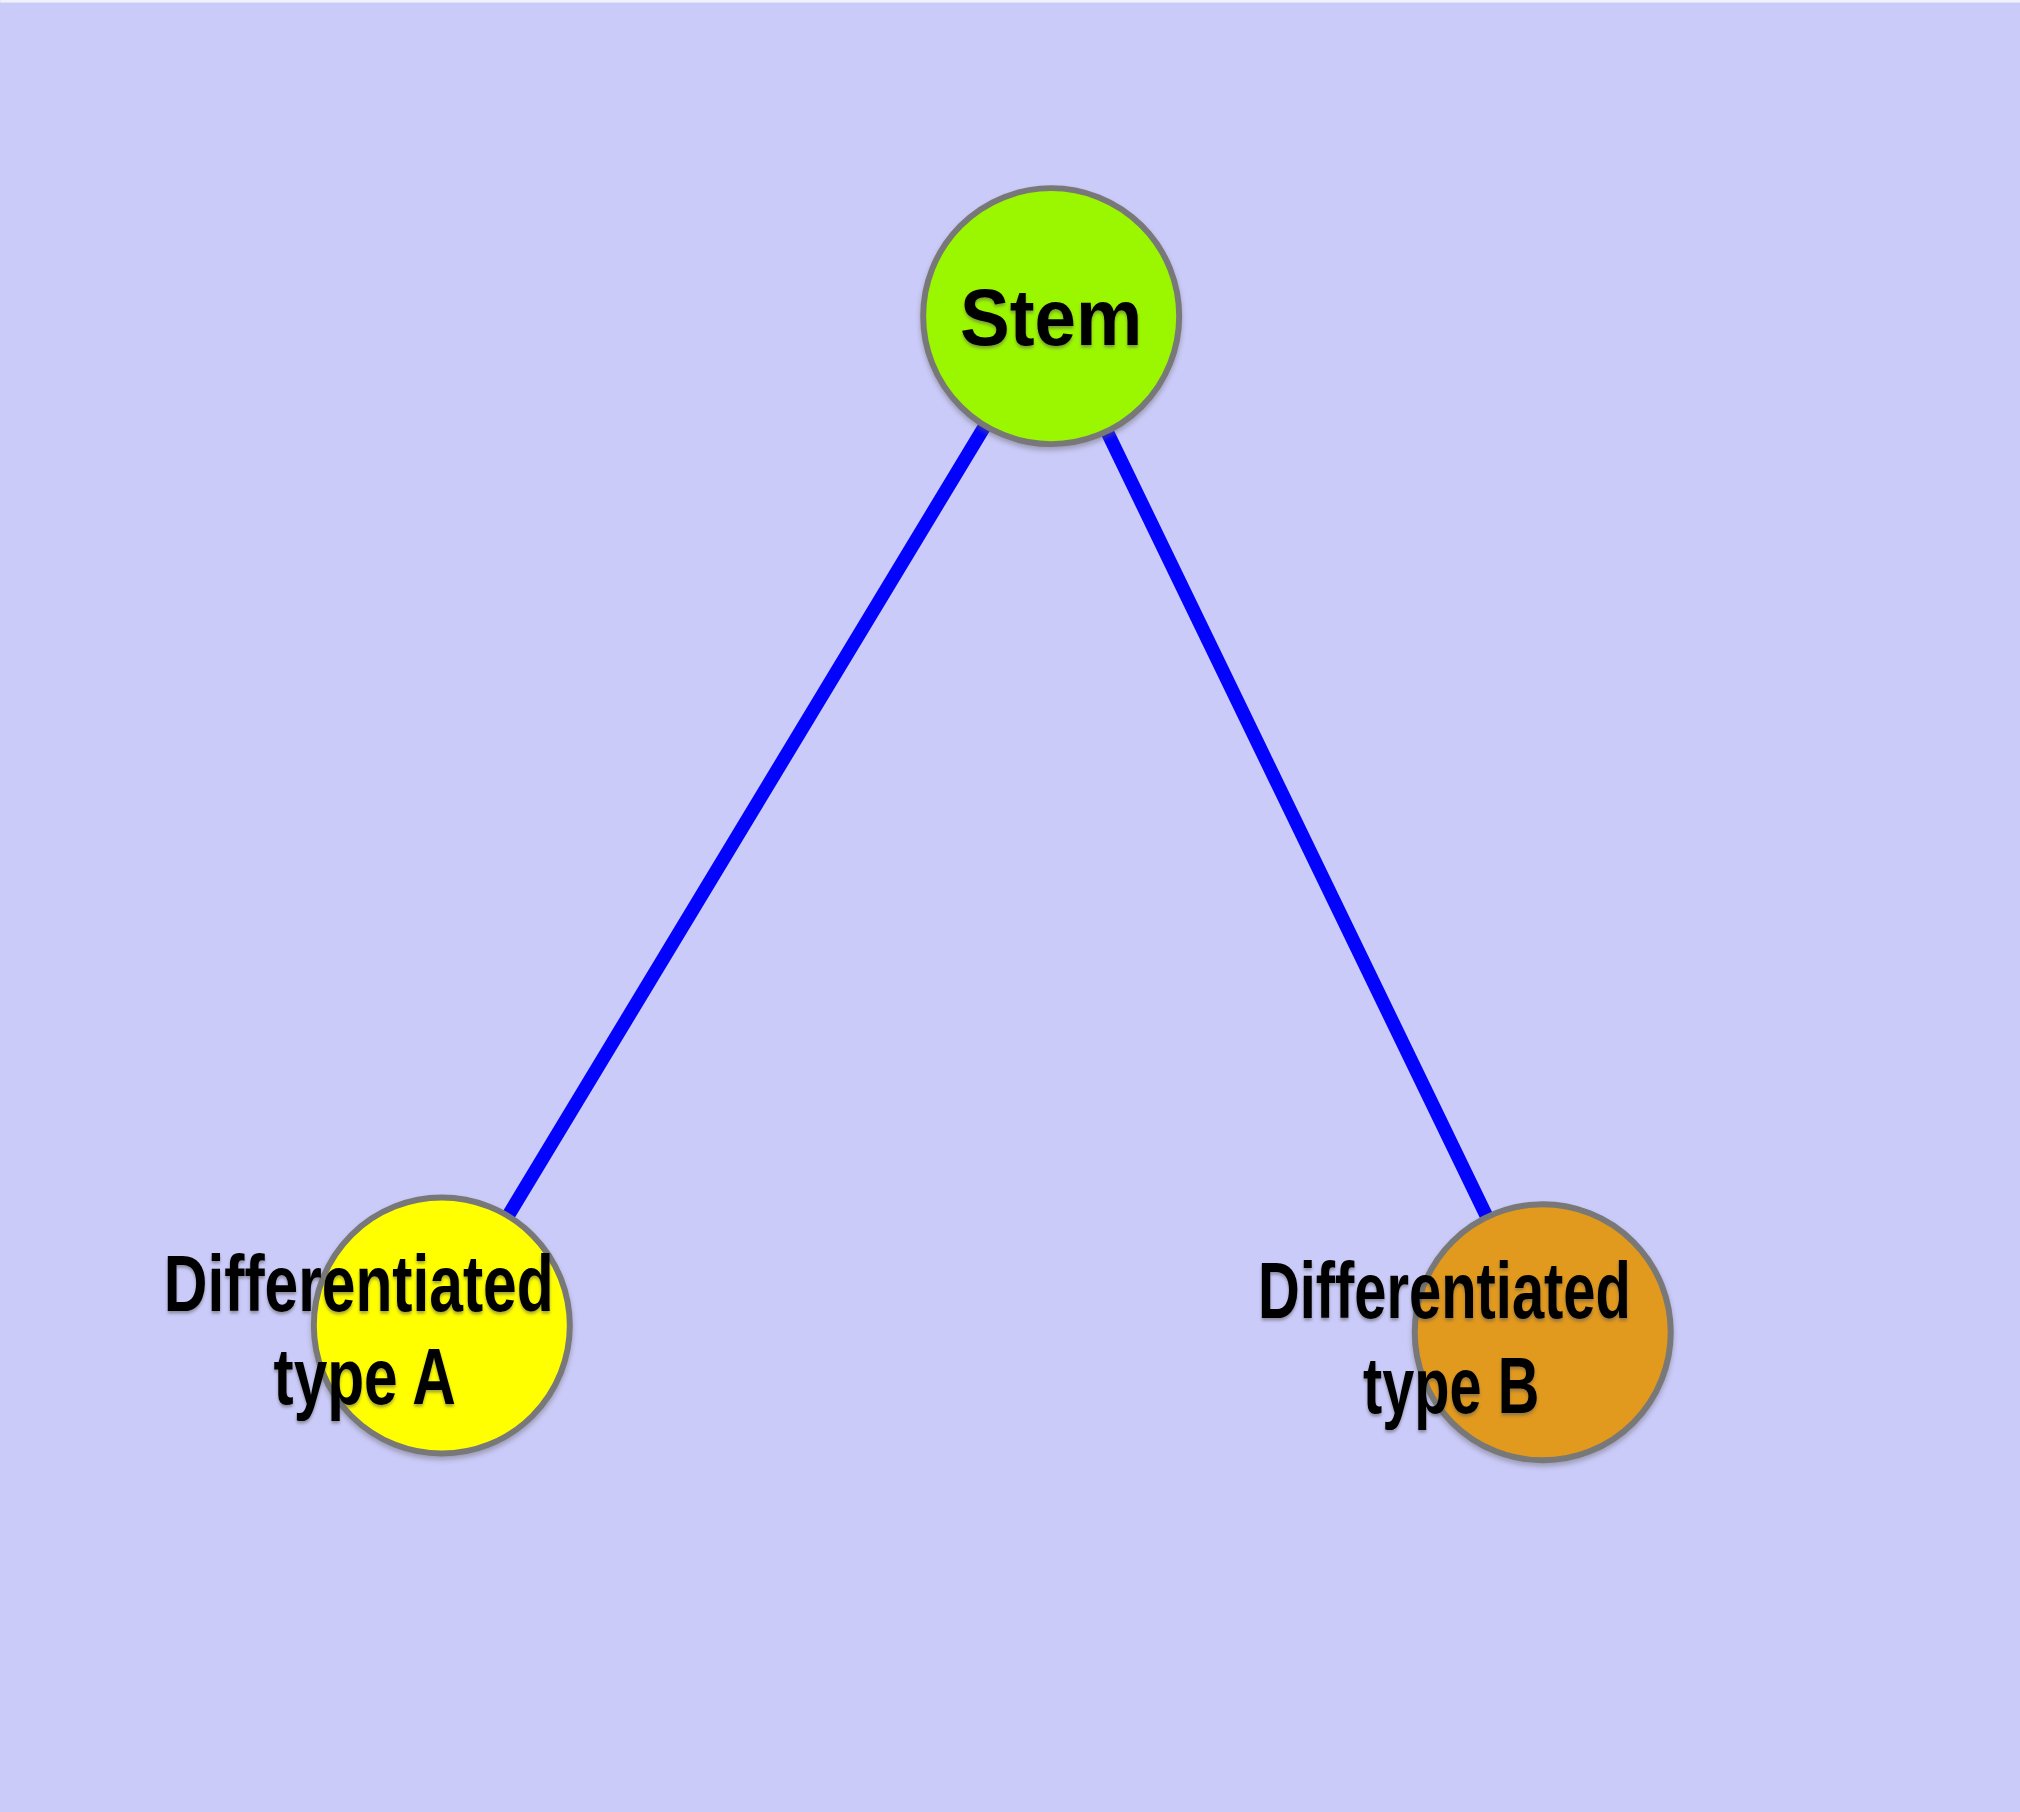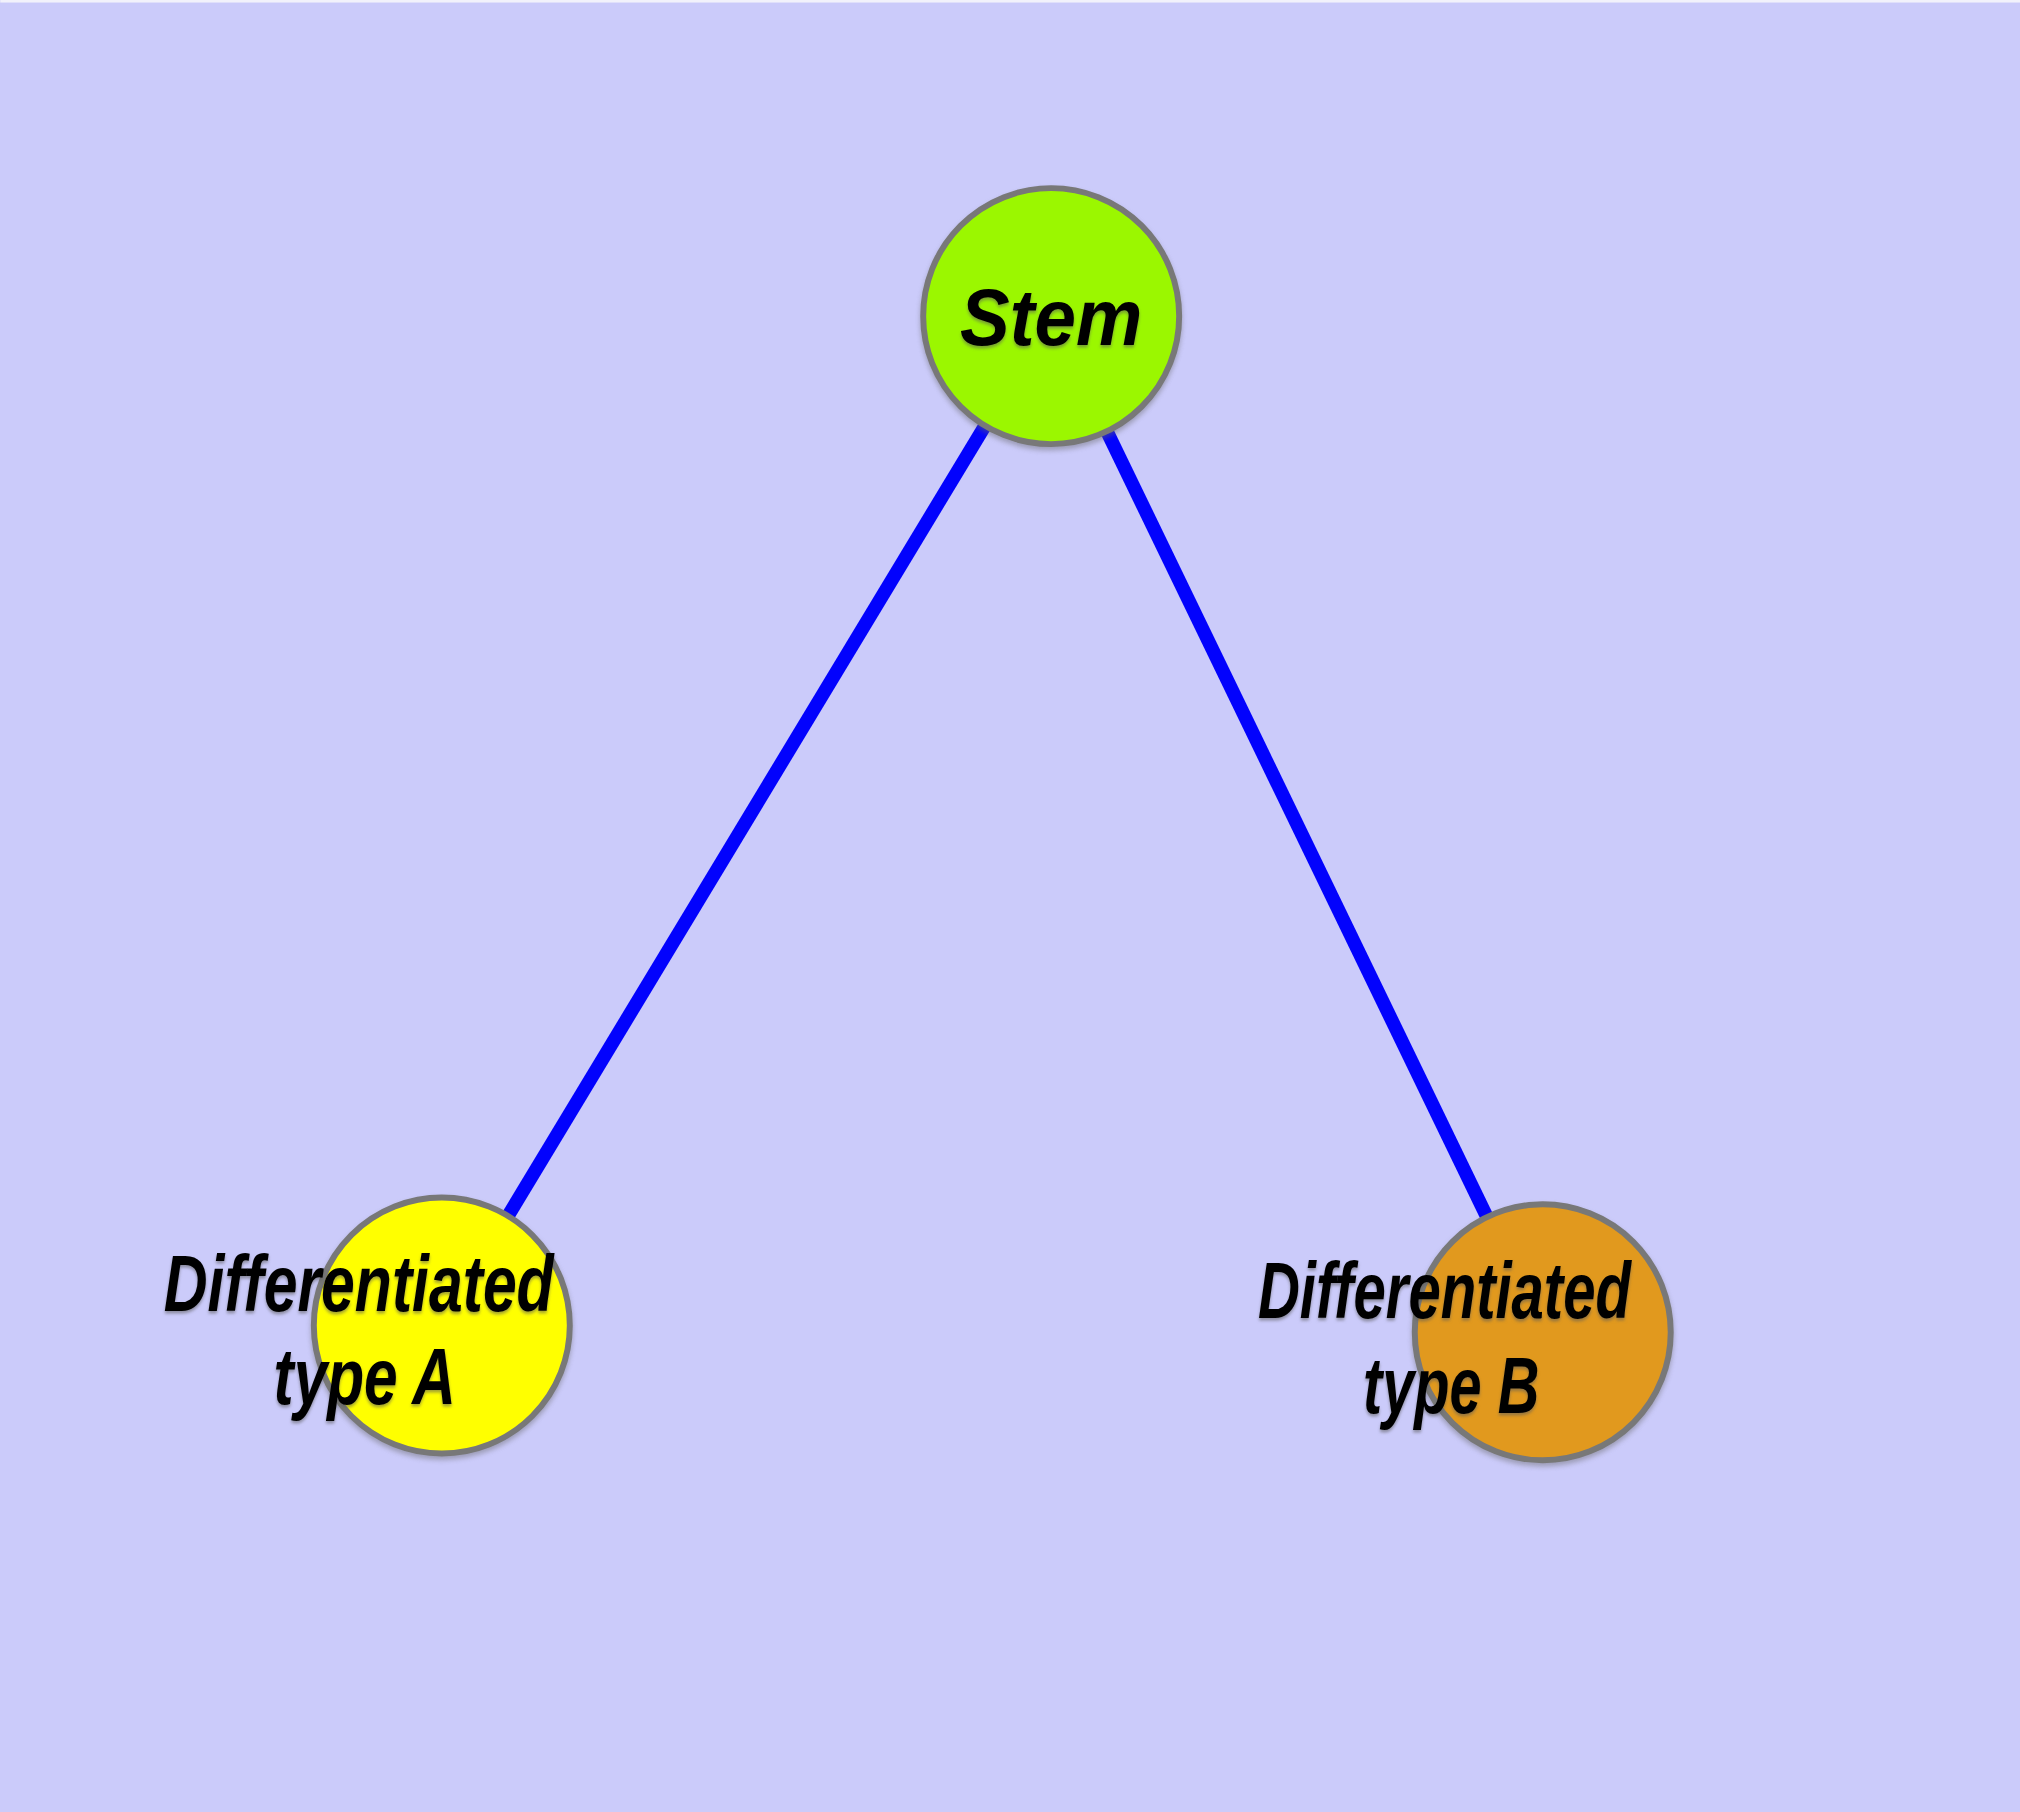--- a/index.html
+++ b/index.html
@@ -7,21 +7,20 @@
     padding: 0;
     width: 2021px;
     height: 1812px;
     overflow: hidden;
     background: #CBCBFA;
   }
   .stage {
     position: relative;
     width: 1863px;
     height: 1812px;
-    font-style: italic;
   }
   svg {
     display: block;
     width: 2021px;
     height: 1812px;
   }
   .edge {
     stroke-width: 16;
     fill: none;
   }

